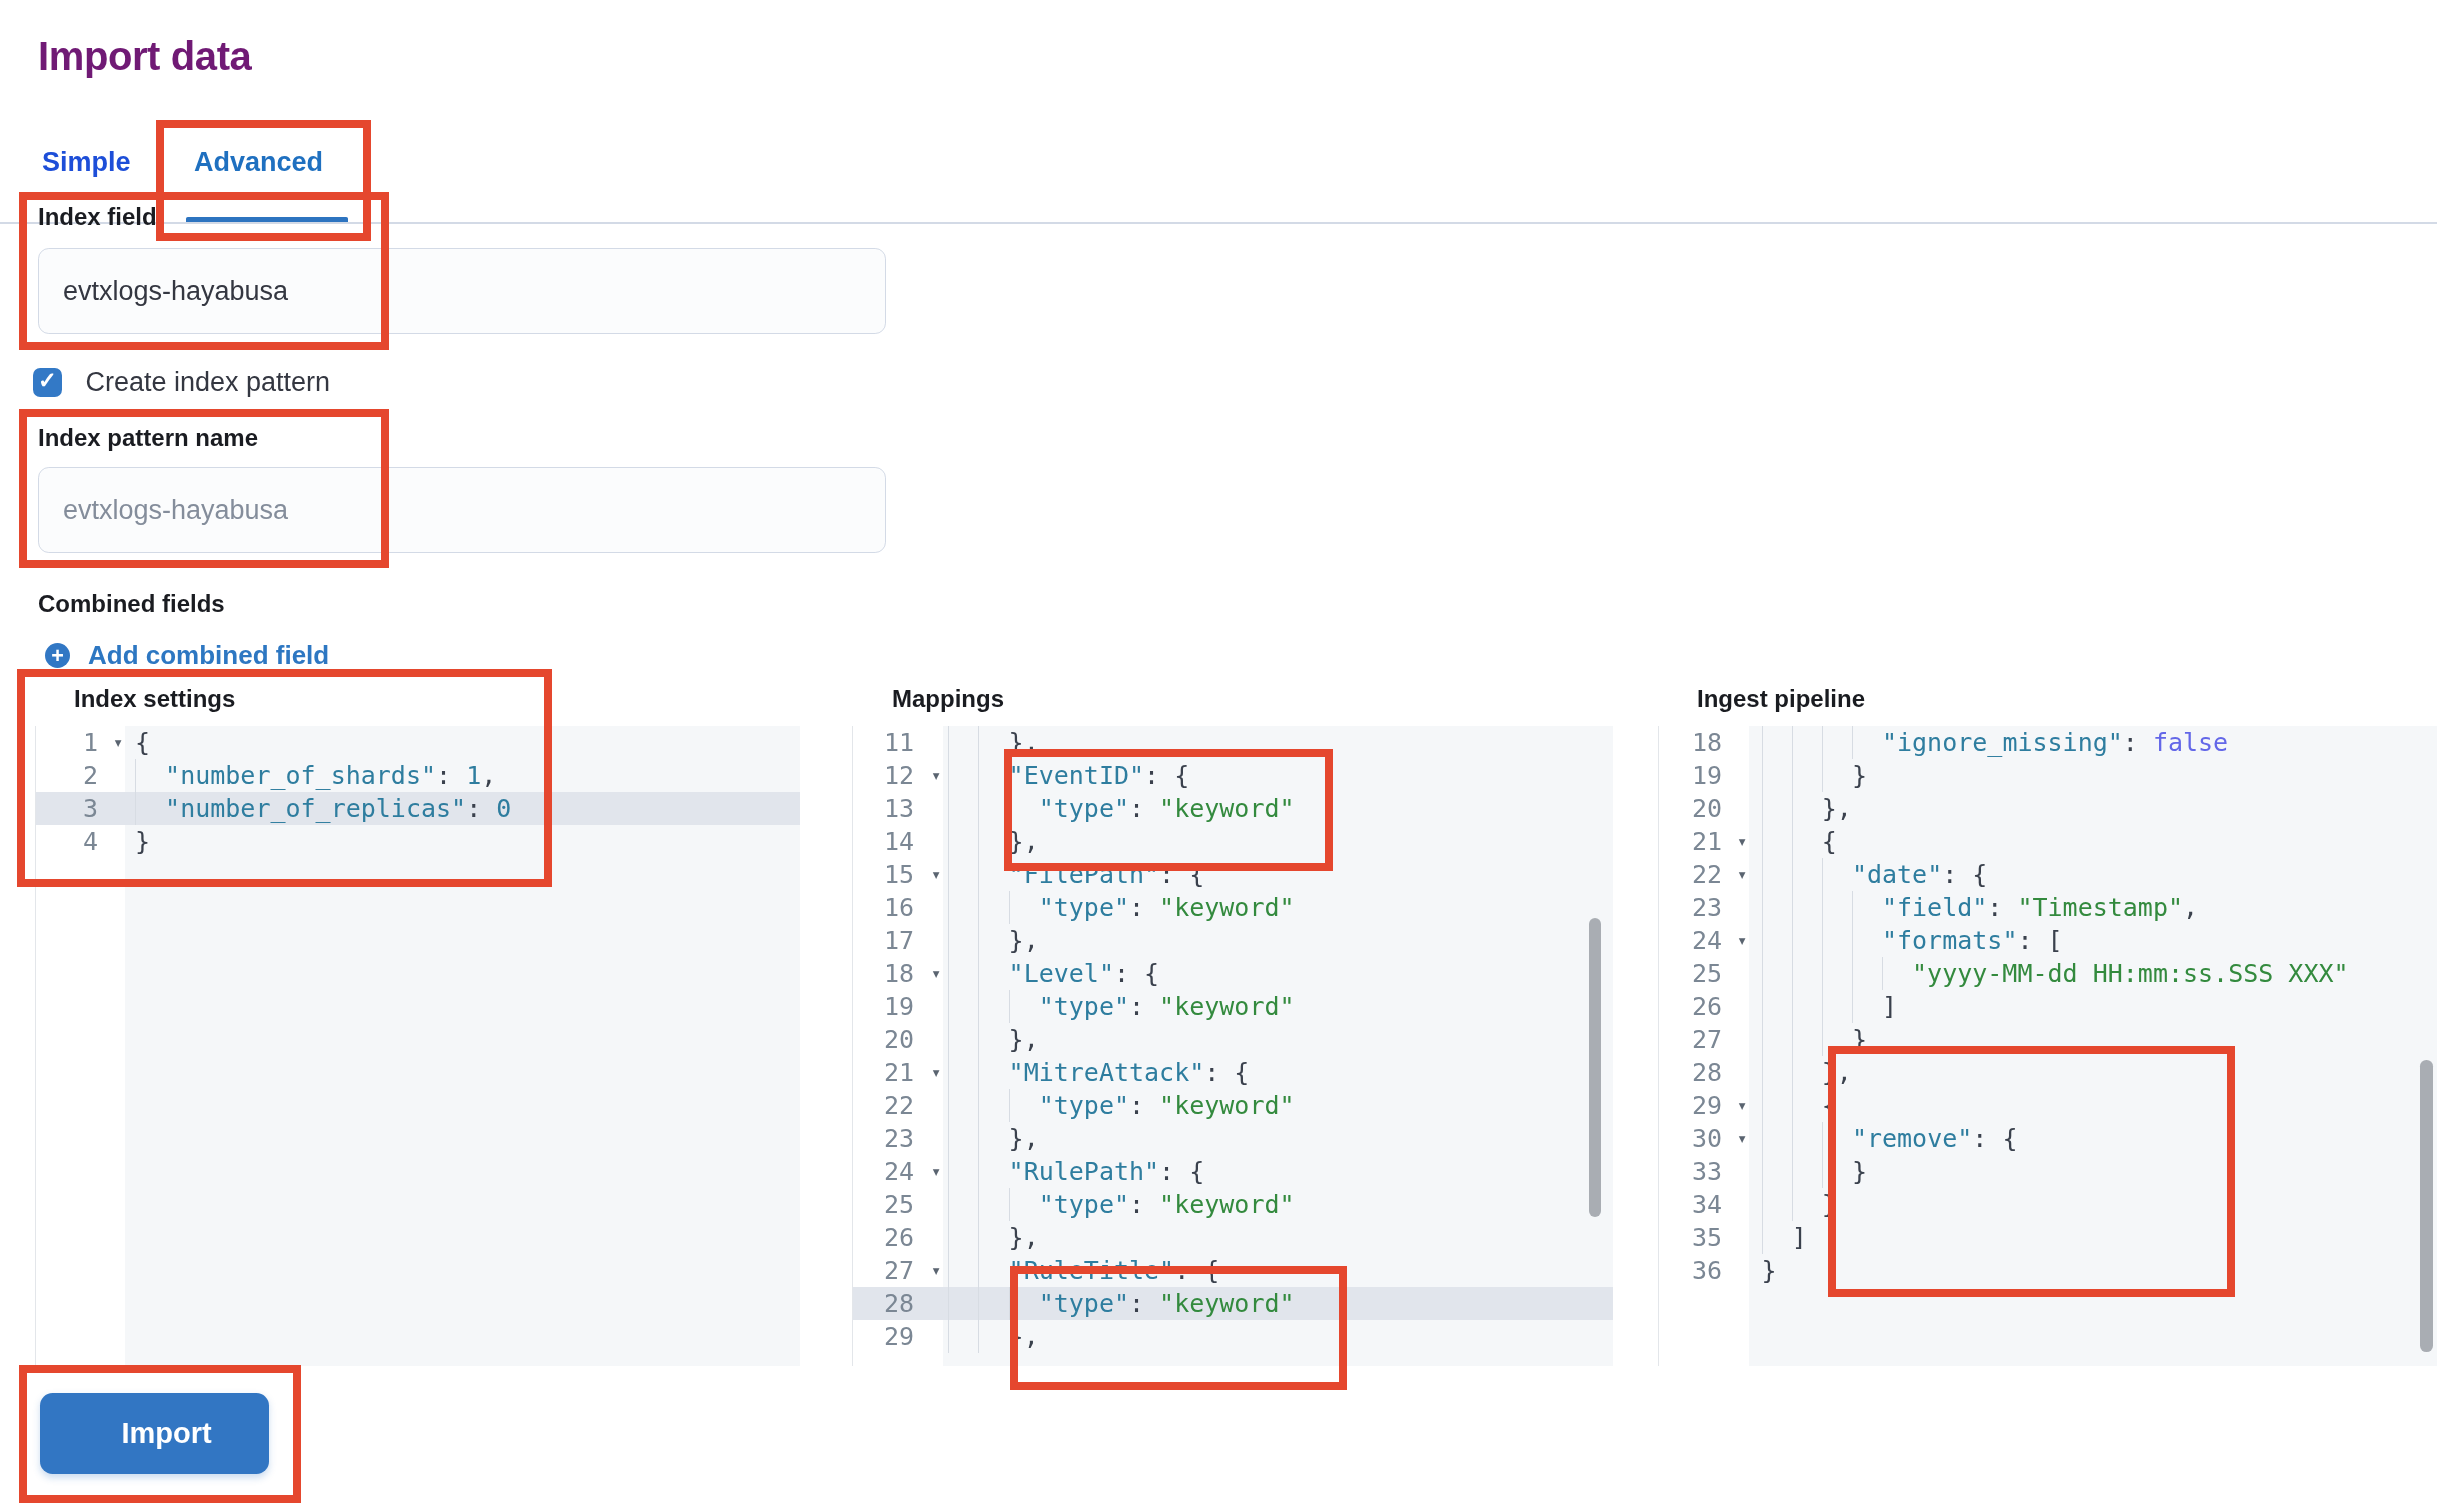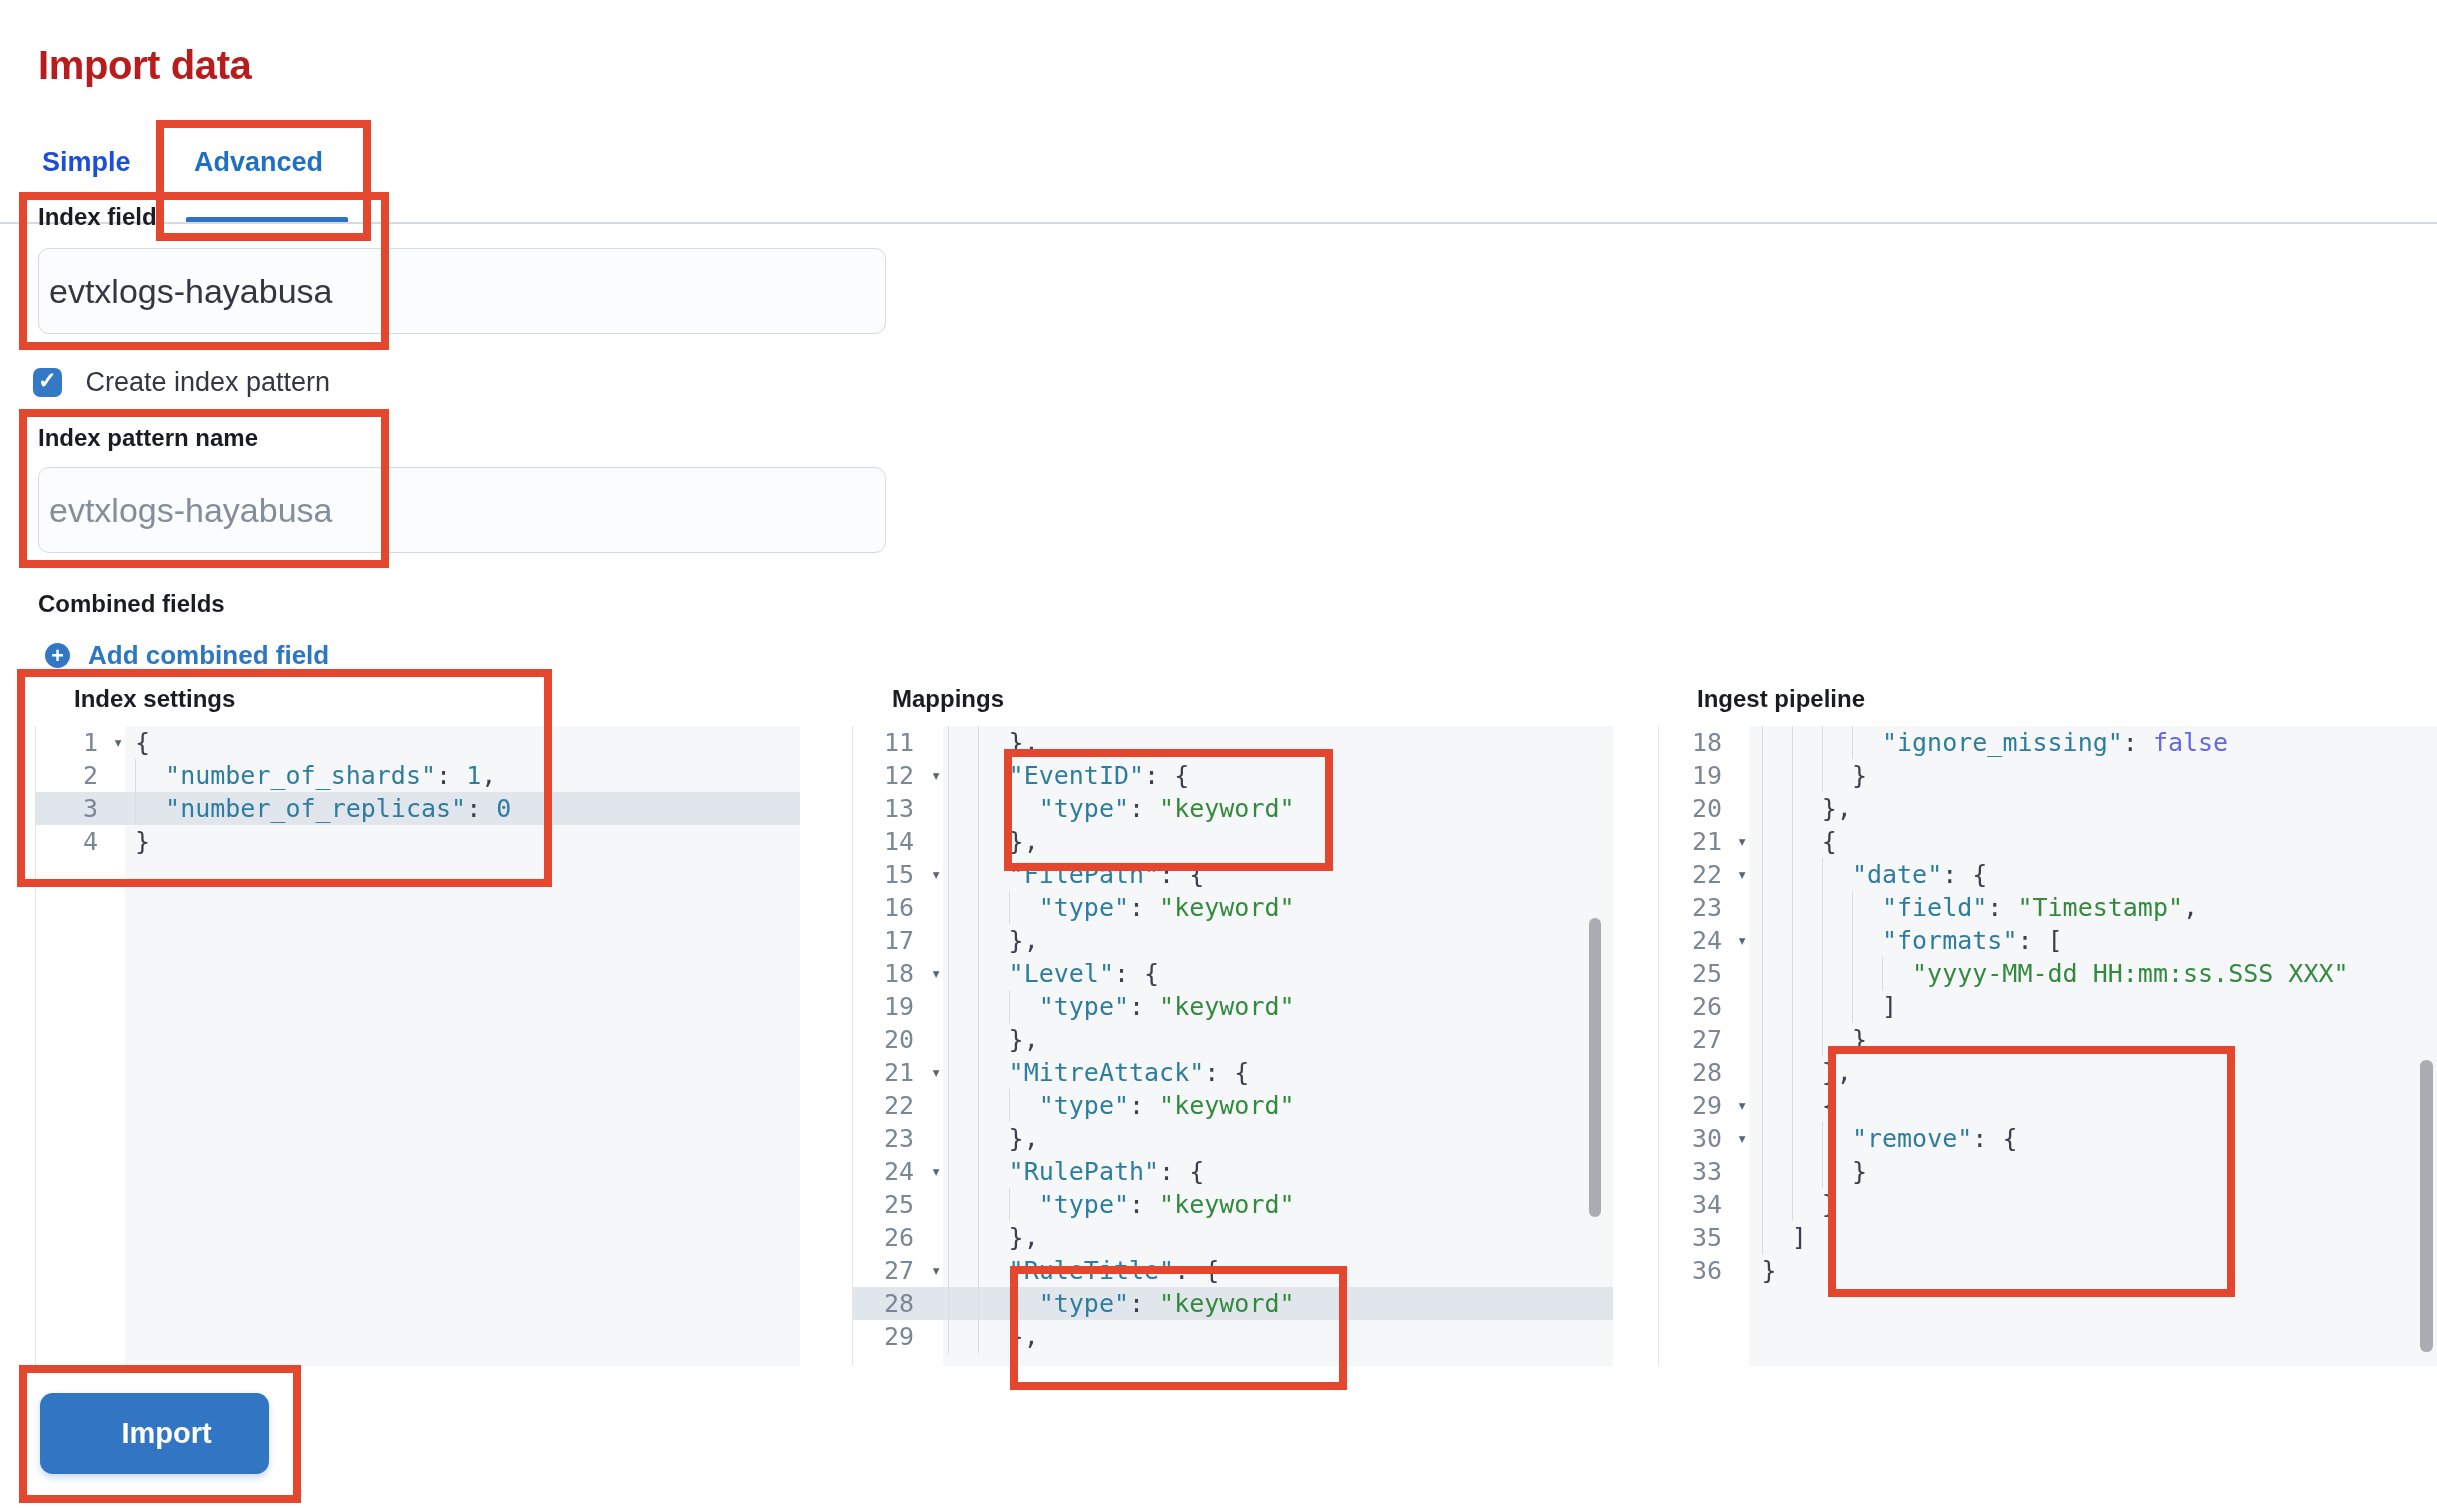--- a/index.html
+++ b/index.html
@@ -4,37 +4,37 @@
 <style>
   * { margin:0; padding:0; box-sizing:border-box; }
   html,body { background:#fff; }
   body {
     width:2438px; height:1508px; position:relative; overflow:hidden;
     font-family:"Liberation Sans", sans-serif; color:#343741;
   }
   .abs { position:absolute; }
 
   
-  #page-title { left:38px; top:43px; font-size:40px; font-weight:bold; color:#b91c1c; letter-spacing:-0.4px; }
+  #page-title { left:38px; top:34px; font-size:40px; font-weight:bold; color:#701a75; letter-spacing:-0.4px; }
   .tab { top:147px; font-size:27px; font-weight:600; cursor:pointer; }
   #tab-simple { left:42px; color:#1d4ed8; }
   #tab-advanced { left:194px; color:#1f70c0; }
   #tab-underline { left:186px; top:217px; width:162px; height:7.2px; background:#2d74c0; border-radius:1.8px; }
   #tabs-divider { left:0; top:222px; width:2438px; height:1.8px; background:#d3dae6; }
 
   
   .field-label { font-size:24px; font-weight:bold; color:#1a1c21; }
   #index-name-label { left:38px; top:203px; }
   #index-pattern-label { left:38px; top:424px; }
   #combined-fields-label { left:38px; top:590px; }
 
   .text-input {
     left:38px; width:848px; height:86px; background:#fbfcfd;
-    border:1.8px solid #d3dae6; border-radius:10.8px; padding:0 10px;
-    font-size:34px; font-family:"Liberation Sans", sans-serif; color:#343741; outline:none;
+    border:1.8px solid #d3dae6; border-radius:10.8px; padding:0 24px;
+    font-size:27px; font-family:"Liberation Sans", sans-serif; color:#343741; outline:none;
   }
   #index-name-input { top:248px; }
   #index-pattern-input { top:467px; }
   #index-pattern-input::placeholder { color:#848d9b; opacity:1; }
 
   #checkbox-row { left:33px; top:367px; display:flex; align-items:center; gap:23.4px; }
   #checkbox {
     width:29px; height:29px; background:#3379c6; border-radius:7.2px;
     display:flex; align-items:center; justify-content:center; cursor:pointer; flex:0 0 auto;
   }

